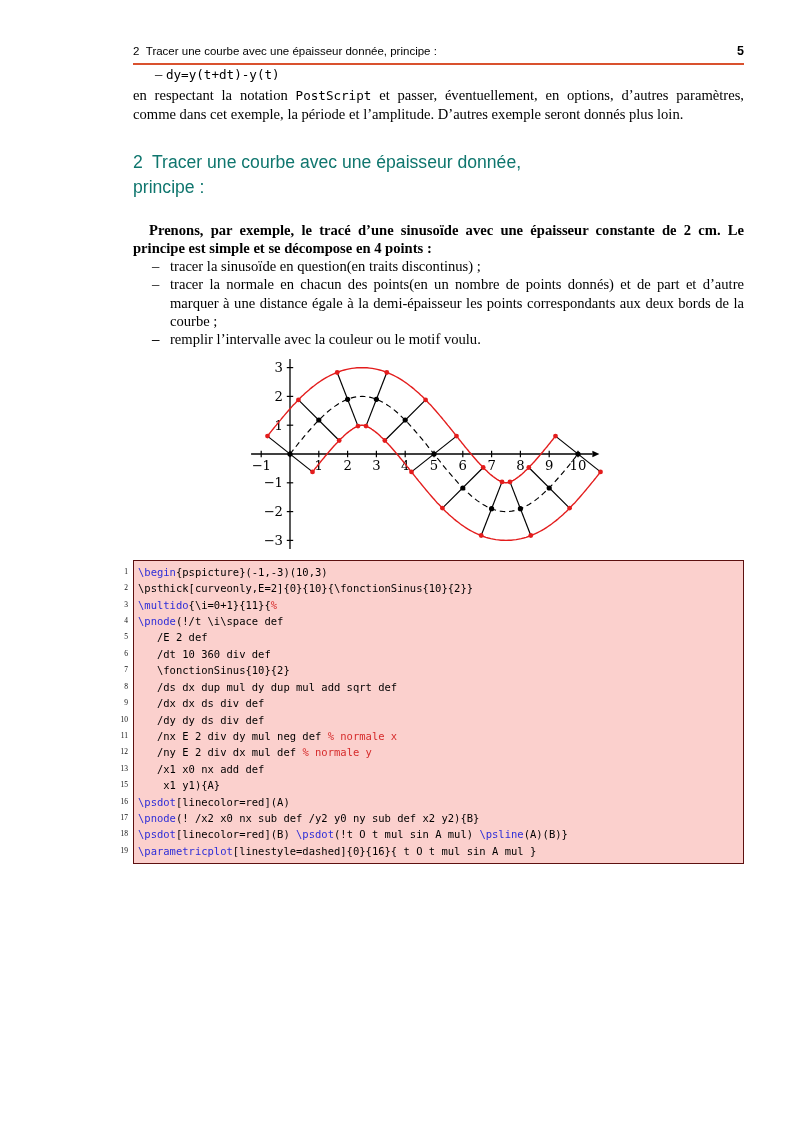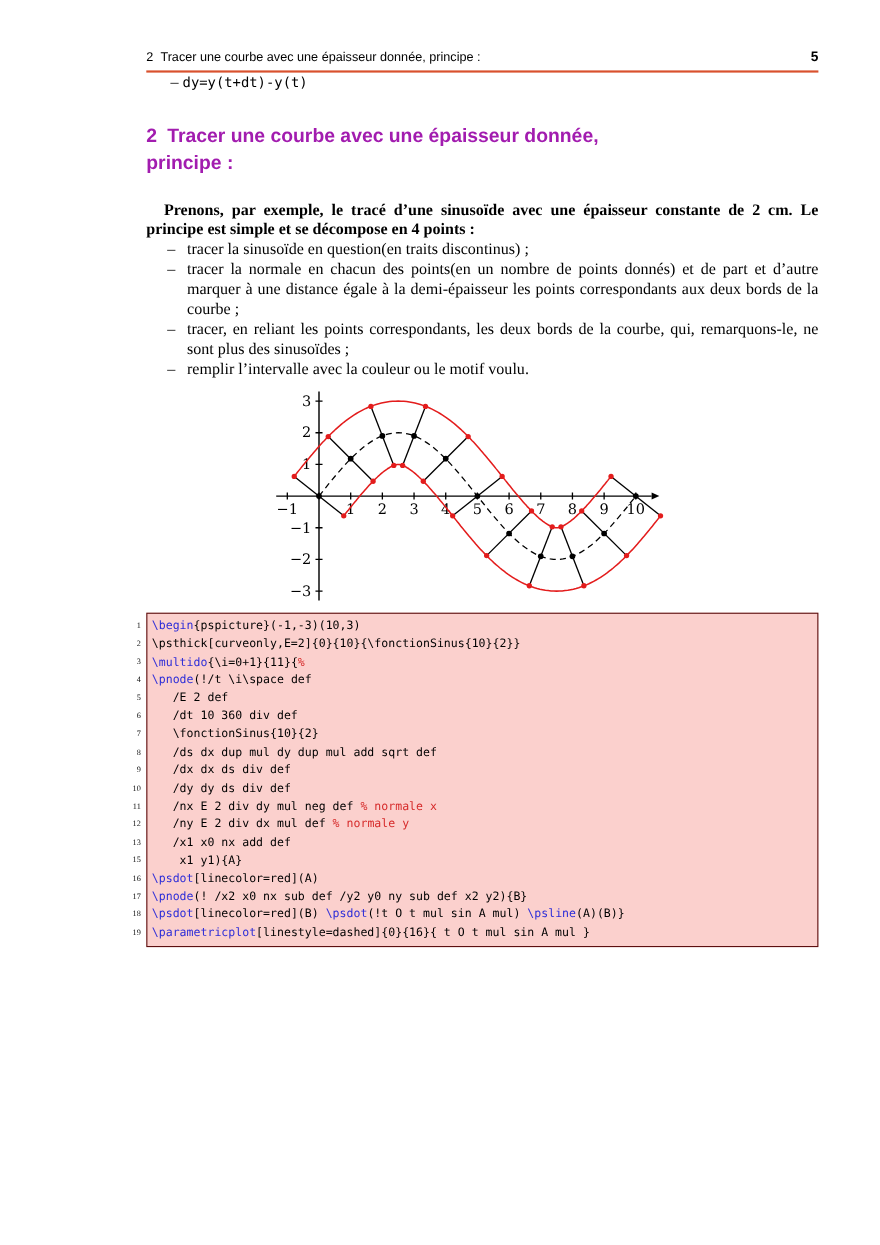--- a/index.html
+++ b/index.html
@@ -8,21 +8,21 @@
   
   .hdr{display:flex;justify-content:space-between;align-items:baseline;
        font-family:"Liberation Sans",sans-serif;font-size:11.5px;line-height:14px;}
   .hdr .pno{font-weight:bold;font-size:12.5px;}
   .rule{height:2px;border:0;background:#d9512e;margin:5px 0 0 0;}
   
   .formula-line{padding-left:22px;font-size:14.6px;line-height:18px;}
   .mono{font-family:"DejaVu Sans Mono",monospace;font-size:12.6px;}
   .para{font-size:14.6px;line-height:18.1px;text-align:justify;margin:2px 0 0 0;}
   
-  h2.section{color:#a21caf;font-family:"Liberation Sans",sans-serif;font-weight:bold;
+  h2.section{color:#0f766e;font-family:"Liberation Sans",sans-serif;font-weight:normal;
              font-size:17.6px;line-height:24.5px;margin:27px 0 0 0;}
   h2.section .sec-no{display:inline-block;min-width:19px;}
   h2.section .sec-t2{}
   .para2{margin-top:22px;text-indent:16px;font-weight:bold;}
   
   ul.dash{list-style:none;margin:0;padding:0;}
   ul.dash li{position:relative;padding-left:37px;font-size:14.6px;line-height:18.1px;text-align:justify;}
   ul.dash li .mk{position:absolute;left:19px;}
   
   figure.fig{margin:8px 0 0 0;padding:0;}
@@ -46,32 +46,33 @@
     <span><span>2</span>&nbsp;&nbsp;<span>Tracer une courbe avec une épaisseur donnée, principe :</span></span>
     <span class="pno">5</span>
   </div>
   <hr class="rule">
 
   <div class="formula-line">
     <span class="mk">–</span>
     <span class="mono">dy=y(t+dt)-y(t)</span>
   </div>
 
+  <p class="para"><span>en respectant la notation </span><span class="mono">PostScript</span><span> et passer, éventuellement, en options, d’autres paramètres, comme dans cet exemple, la période et l’amplitude. D’autres exemple seront donnés plus loin.</span></p>
 
   <h2 class="section">
     <span class="sec-no">2</span><span class="sec-t1">Tracer une courbe avec une épaisseur donnée,</span><br>
     <span class="sec-t2">principe :</span>
   </h2>
 
   <p class="para para2">Prenons, par exemple, le tracé d’une sinusoïde avec une épaisseur constante de 2 cm. Le principe est simple et se décompose en 4 points :</p>
 
   <ul class="dash">
       <li><span class="mk">–</span><span>tracer la sinusoïde en question(en traits discontinus) ;</span></li>
       <li><span class="mk">–</span><span>tracer la normale en chacun des points(en un nombre de points donnés) et de part et d’autre marquer à une distance égale à la demi-épaisseur les points correspondants aux deux bords de la courbe ;</span></li>
-      <li><span class="mk">–</span><span>tracer, en reliant les points correspondants, les deux bords de la courbe, qui, remarquons-le, ne sont plus des sinusoïdes ;</span></li>
+      <li><span class="mk">–</span></li>
       <li><span class="mk">–</span><span>remplir l’intervalle avec la couleur ou le motif voulu.</span></li>
     </ul>
 
   <figure class="fig">
     <svg width="385" height="202" viewBox="0 0 385 202">
         <line x1="23.1" y1="98.0" x2="364.4" y2="98.0" stroke="#000" stroke-width="1.3"></line>
         <polygon points="364.4,94.8 364.4,101.2 371.4,98" fill="#000"></polygon>
         <line x1="62.0" y1="3.0" x2="62.0" y2="193.0" stroke="#000" stroke-width="1.3"></line>
         <line x1="33.2" y1="94.8" x2="33.2" y2="101.2" stroke="#000" stroke-width="1.2"></line>
         <line x1="90.8" y1="94.8" x2="90.8" y2="101.2" stroke="#000" stroke-width="1.2"></line>

